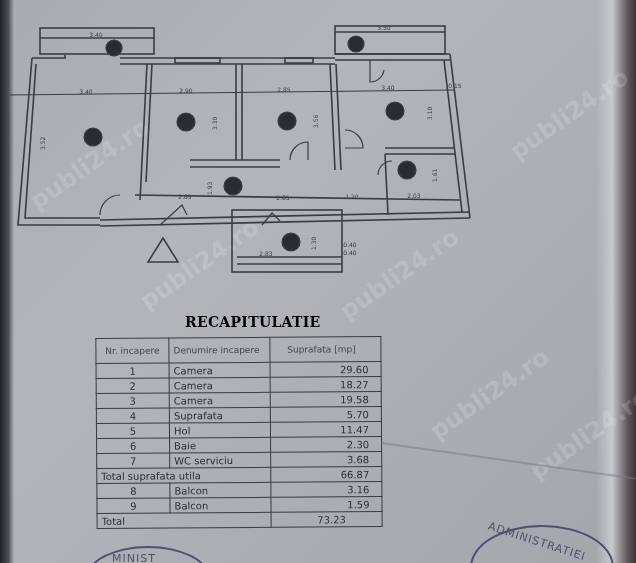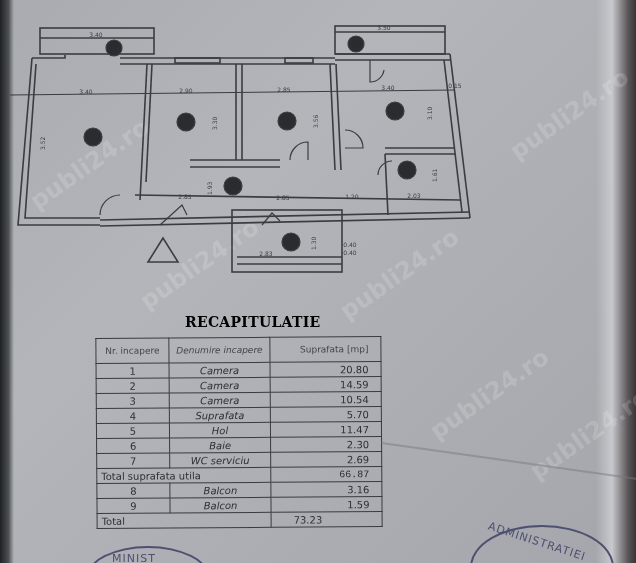--- a/index.html
+++ b/index.html
@@ -10,21 +10,21 @@
        background:linear-gradient(90deg,#1f2224 0%,#4b4f52 60%,rgba(160,162,167,0) 100%);}
   .edge-right{position:absolute;right:0;top:0;width:40px;height:563px;
        background:linear-gradient(90deg,rgba(170,172,177,0) 0%,#c8c9cd 40%,#5a5558 80%,#3a3436 100%);}
   .fold{position:absolute;left:380px;top:460px;width:260px;height:2px;background:rgba(120,122,128,.5);transform:rotate(8deg);}
   .plan{position:absolute;left:0;top:0;}
   .title{position:absolute;left:185px;top:314px;font-family:"DejaVu Serif",serif;font-size:14px;font-weight:bold;letter-spacing:.3px;color:#000000;}
   table.recap{position:absolute;left:96px;top:337px;border-collapse:collapse;font-size:10px;color:#2e2f33;transform:rotate(-.4deg);}
   table.recap td,table.recap th{border:1.6px solid #3a3b3f;padding:0 4px;height:14px;line-height:13px;font-weight:normal;}
   table.recap th{font-size:9px;line-height:10px;height:24px;color:#44454a;}
   .c-nr{width:64px;text-align:center;margin-top:20px;}
-  .c-name{width:92px;text-align:center;font-style:italic;}
+  .c-name{width:92px;text-align:left;}
   .c-area{width:76px;text-align:right;padding-right:12px !important;}
   .sumrow td{text-align:left;}
   .stamp{position:absolute;border:2px solid #4d5070;border-radius:50%;color:#4d5070;font-size:11px;letter-spacing:1px;}
   .stamp1{left:470px;top:525px;width:140px;height:80px;}
   .stamp1 span{position:absolute;left:14px;top:8px;transform:rotate(18deg);}
   .stamp2{left:86px;top:546px;width:120px;height:60px;}
   .stamp2 span{position:absolute;left:24px;top:4px;}
   .wm{position:absolute;color:rgba(255,255,255,.16);font-size:24px;font-weight:bold;transform:rotate(-35deg);}
   svg text{font-family:"DejaVu Sans",sans-serif;}
 </style>
@@ -146,74 +146,74 @@
   </g>
 </svg>
 
 <div class="title">RECAPITULATIE</div>
 
 <table class="recap">
   <tbody>
       <tr>
     <th class="c-nr">Nr. incapere</th>
     <th class="c-name">Denumire incapere</th>
-    <th class="c-area" style="">Suprafata [mp]</th>
+    <th class="c-area" style="text-align:center;">Suprafata [mp]</th>
   </tr>
   <tr>
     <td class="c-nr">1</td>
     <td class="c-name">Camera</td>
-    <td class="c-area">20.80</td>
+    <td class="c-area">29.60</td>
   </tr>
   <tr>
     <td class="c-nr">2</td>
     <td class="c-name">Camera</td>
-    <td class="c-area">14.59</td>
+    <td class="c-area">18.27</td>
   </tr>
   <tr>
     <td class="c-nr">3</td>
     <td class="c-name">Camera</td>
-    <td class="c-area">10.54</td>
+    <td class="c-area">19.58</td>
   </tr>
   <tr>
     <td class="c-nr">4</td>
     <td class="c-name">Suprafata</td>
     <td class="c-area">5.70</td>
   </tr>
   <tr>
     <td class="c-nr">5</td>
     <td class="c-name">Hol</td>
     <td class="c-area">11.47</td>
   </tr>
   <tr>
     <td class="c-nr">6</td>
     <td class="c-name">Baie</td>
     <td class="c-area">2.30</td>
   </tr>
   <tr>
     <td class="c-nr">7</td>
     <td class="c-name">WC serviciu</td>
-    <td class="c-area">2.69</td>
+    <td class="c-area">3.68</td>
   </tr>
   <tr class="sumrow">
     <td colspan="2">Total suprafata utila</td>
-    <td class="c-area" style="text-align:right;font-family:Liberation Mono, monospace;">66.87</td>
+    <td class="c-area" style="text-align:right;">66.87</td>
   </tr>
   <tr>
     <td class="c-nr">8</td>
     <td class="c-name">Balcon</td>
     <td class="c-area">3.16</td>
   </tr>
   <tr>
     <td class="c-nr">9</td>
     <td class="c-name">Balcon</td>
     <td class="c-area">1.59</td>
   </tr>
   <tr class="sumrow">
     <td colspan="2">Total</td>
-    <td class="c-area" style="text-align:left;padding-left:22px;">73.23</td>
+    <td class="c-area" style="text-align:center;padding-left:22px;">73.23</td>
   </tr>
 </tbody>
   </table>
 
 <div class="fold"></div>
 
 <div class="stamp stamp1">
   <span>ADMINISTRATIEI</span>
 </div>
 <div class="stamp stamp2">

